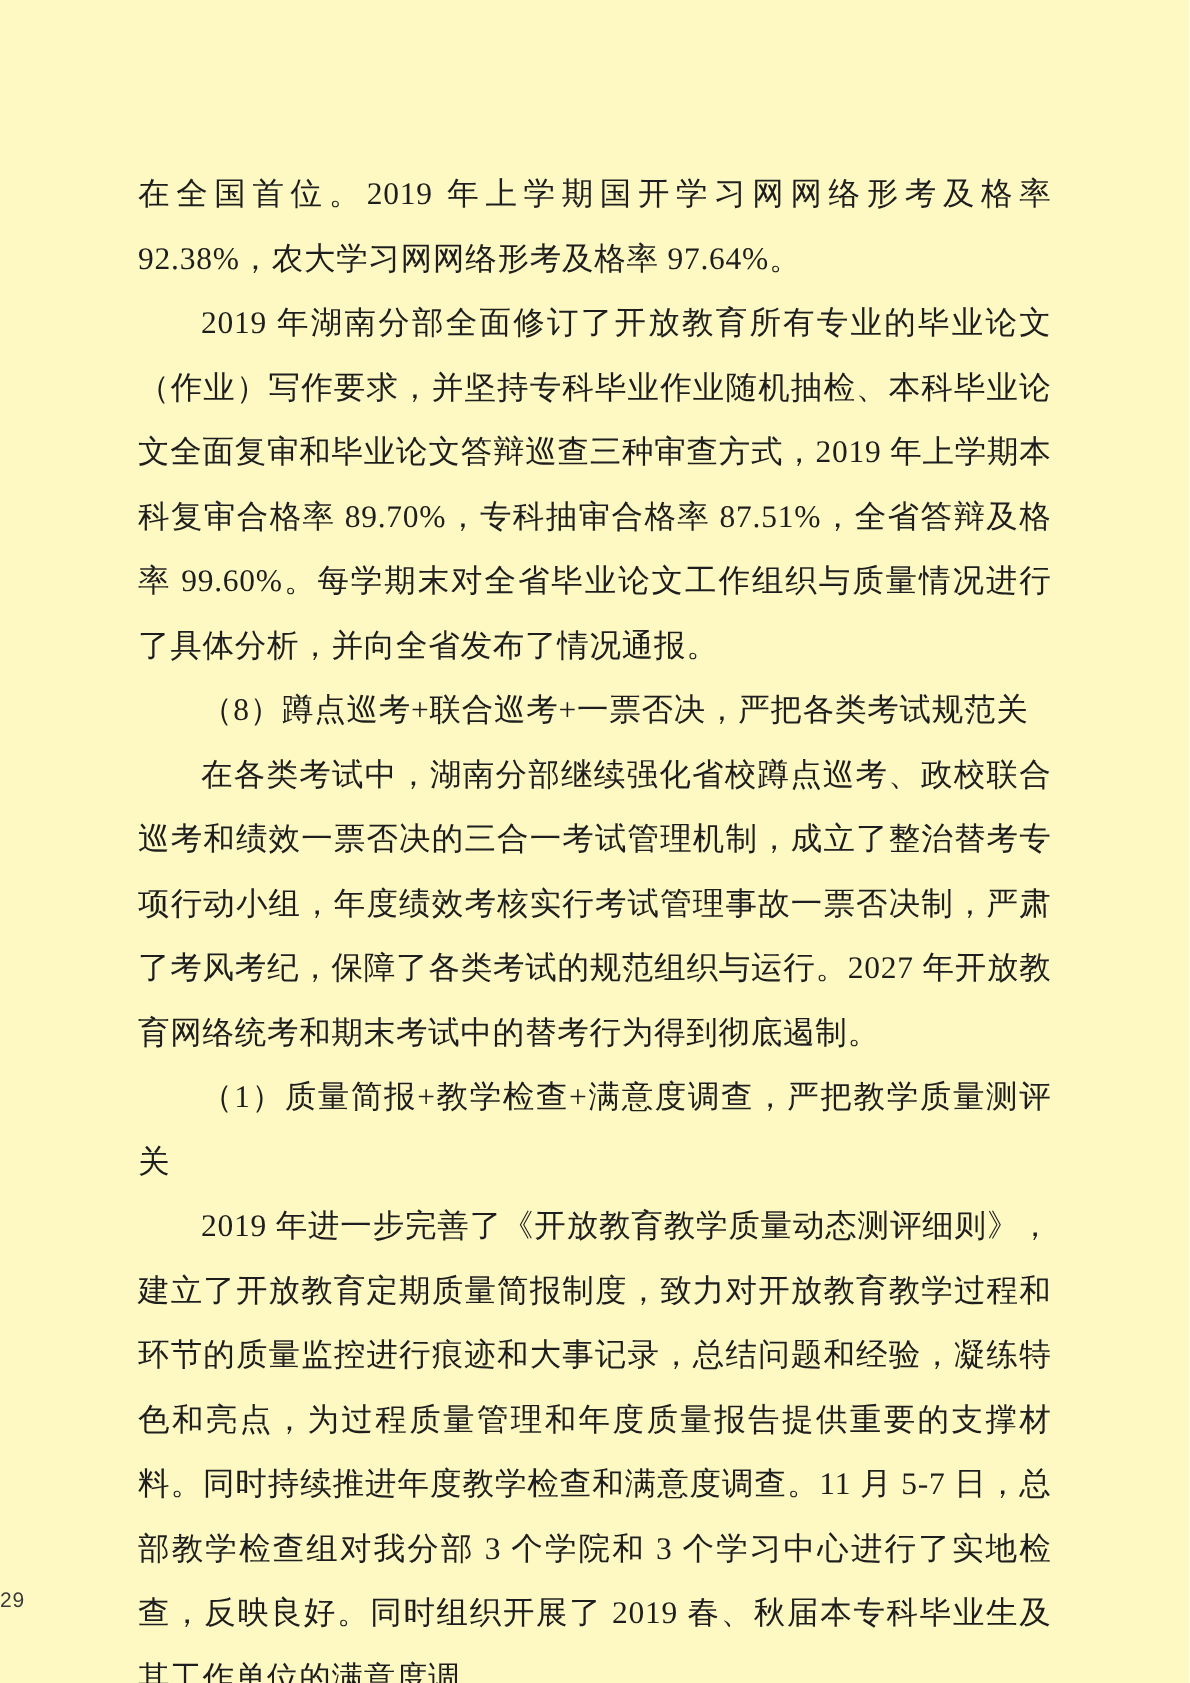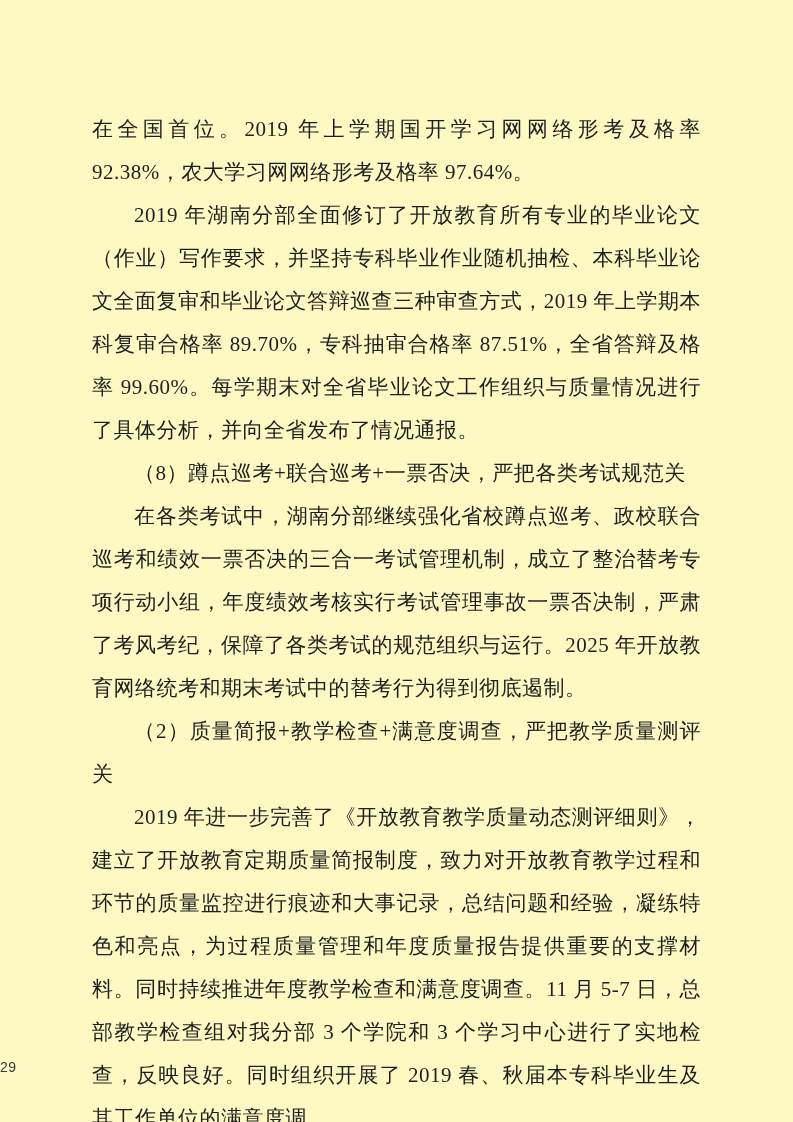--- a/index.html
+++ b/index.html
@@ -49,20 +49,20 @@
   }
 </style>
 </head>
 <body>
 
 <div class="page">
   <div class="content">
     <p class="para">在全国首位。2019 年上学期国开学习网网络形考及格率 92.38%，农大学习网网络形考及格率 97.64%。</p>
     <p class="para indent">2019 年湖南分部全面修订了开放教育所有专业的毕业论文（作业）写作要求，并坚持专科毕业作业随机抽检、本科毕业论文全面复审和毕业论文答辩巡查三种审查方式，2019 年上学期本科复审合格率 89.70%，专科抽审合格率 87.51%，全省答辩及格率 99.60%。每学期末对全省毕业论文工作组织与质量情况进行了具体分析，并向全省发布了情况通报。</p>
     <p class="para indent">（8）蹲点巡考+联合巡考+一票否决，严把各类考试规范关</p>
-    <p class="para indent">在各类考试中，湖南分部继续强化省校蹲点巡考、政校联合巡考和绩效一票否决的三合一考试管理机制，成立了整治替考专项行动小组，年度绩效考核实行考试管理事故一票否决制，严肃了考风考纪，保障了各类考试的规范组织与运行。2025 年开放教育网络统考和期末考试中的替考行为得到彻底遏制。</p>
-    <p class="para indent">（2）质量简报+教学检查+满意度调查，严把教学质量测评关</p>
+    <p class="para indent">在各类考试中，湖南分部继续强化省校蹲点巡考、政校联合巡考和绩效一票否决的三合一考试管理机制，成立了整治替考专项行动小组，年度绩效考核实行考试管理事故一票否决制，严肃了考风考纪，保障了各类考试的规范组织与运行。2027 年开放教育网络统考和期末考试中的替考行为得到彻底遏制。</p>
+    <p class="para indent">（1）质量简报+教学检查+满意度调查，严把教学质量测评关</p>
     <p class="para indent">2019 年进一步完善了《开放教育教学质量动态测评细则》，建立了开放教育定期质量简报制度，致力对开放教育教学过程和环节的质量监控进行痕迹和大事记录，总结问题和经验，凝练特色和亮点，为过程质量管理和年度质量报告提供重要的支撑材料。同时持续推进年度教学检查和满意度调查。11 月 5-7 日，总部教学检查组对我分部 3 个学院和 3 个学习中心进行了实地检查，反映良好。同时组织开展了 2019 春、秋届本专科毕业生及其工作单位的满意度调</p>
   </div>
   <div class="footer">
     <span class="page-number">29</span>
   </div>
 </div>
 
 </body></html>

